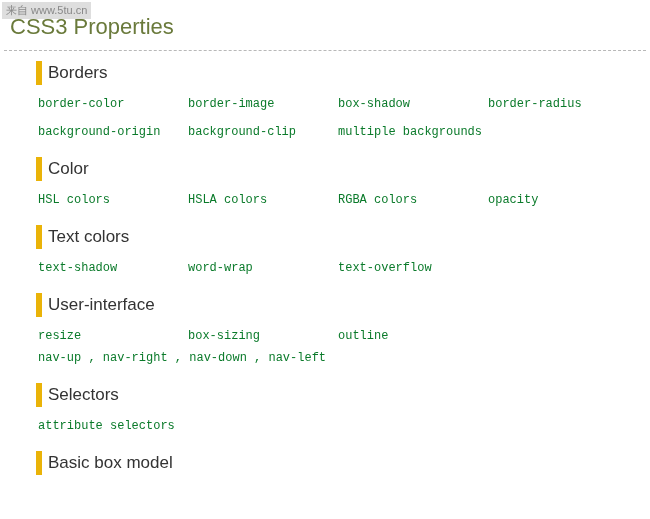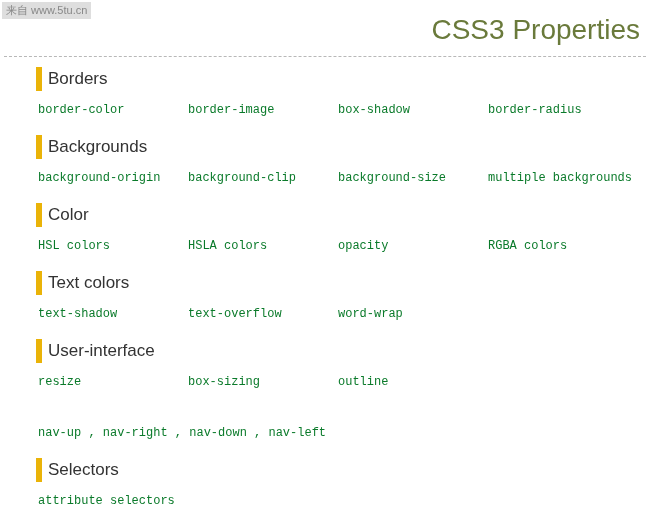--- a/index.html
+++ b/index.html
@@ -17,25 +17,24 @@
     left: 2px;
     font-size: 11px;
     color: #888888;
     background: rgba(200,200,200,0.6);
     padding: 1px 4px;
     font-family: Arial, sans-serif;
     z-index: 10;
   }
   .page-title {
     font-family: "Trebuchet MS", Arial, sans-serif;
-    font-size: 28px;
+    font-size: 22px;
     font-weight: normal;
     color: #6a7a3b;
     padding: 14px 10px 10px 10px;
-    text-align: right;
   }
   .divider {
     border: none;
     border-top: 1px dashed #b8b8b8;
     margin: 0 4px 8px 4px;
   }
   .content {
     padding: 0 10px 0 28px;
   }
   .section {
@@ -60,21 +59,20 @@
     width: 150px;
     font-family: "Courier New", monospace;
     font-size: 12px;
     color: #0a7a2a;
     margin-bottom: 8px;
     cursor: pointer;
   }
   .prop-wide {
     width: auto;
     min-width: 150px;
-    margin-top: 29px;
   }
 </style>
 </head>
 <body>
 
 <div class="watermark">来自 www.5tu.cn</div>
 
 <h1 class="page-title">CSS3 Properties</h1>
 <hr class="divider">
 
@@ -84,45 +82,43 @@
     <h2 class="section-heading">Borders</h2>
     <div class="props">
       <span class="prop">border-color</span>
       <span class="prop">border-image</span>
       <span class="prop">box-shadow</span>
       <span class="prop">border-radius</span>
     </div>
   </div>
 
   <div class="section">
-    <h2 class="section-heading">Backgrounds</h2>
     <div class="props">
       <span class="prop">background-origin</span>
       <span class="prop">background-clip</span>
-      <span class="prop">background-size</span>
       <span class="prop">multiple backgrounds</span>
     </div>
   </div>
 
   <div class="section">
     <h2 class="section-heading">Color</h2>
     <div class="props">
       <span class="prop">HSL colors</span>
       <span class="prop">HSLA colors</span>
+      <span class="prop">RGBA colors</span>
       <span class="prop">opacity</span>
-      <span class="prop">RGBA colors</span>
     </div>
   </div>
 
   <div class="section">
     <h2 class="section-heading">Text colors</h2>
     <div class="props">
       <span class="prop">text-shadow</span>
+      <span class="prop">word-wrap</span>
       <span class="prop">text-overflow</span>
-      <span class="prop">word-wrap</span>
     </div>
   </div>
 
   <div class="section">
     <h2 class="section-heading">User-interface</h2>
     <div class="props">
       <span class="prop">resize</span>
       <span class="prop">box-sizing</span>
       <span class="prop">outline</span>
       <span class="prop prop-wide">nav-up , nav-right , nav-down , nav-left</span>

